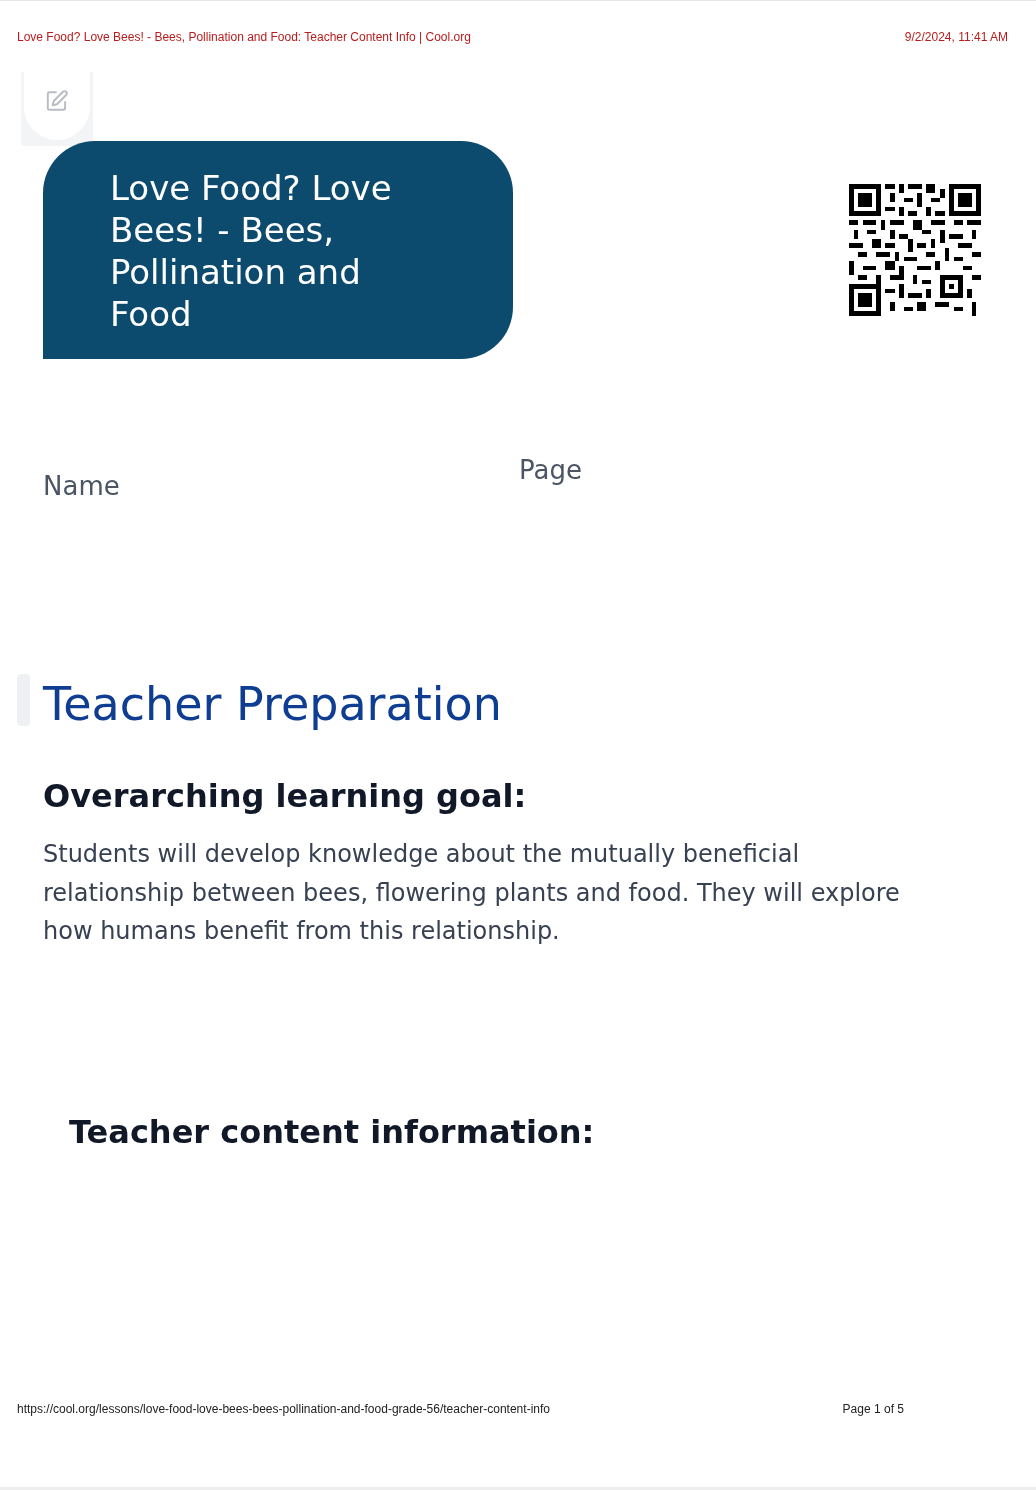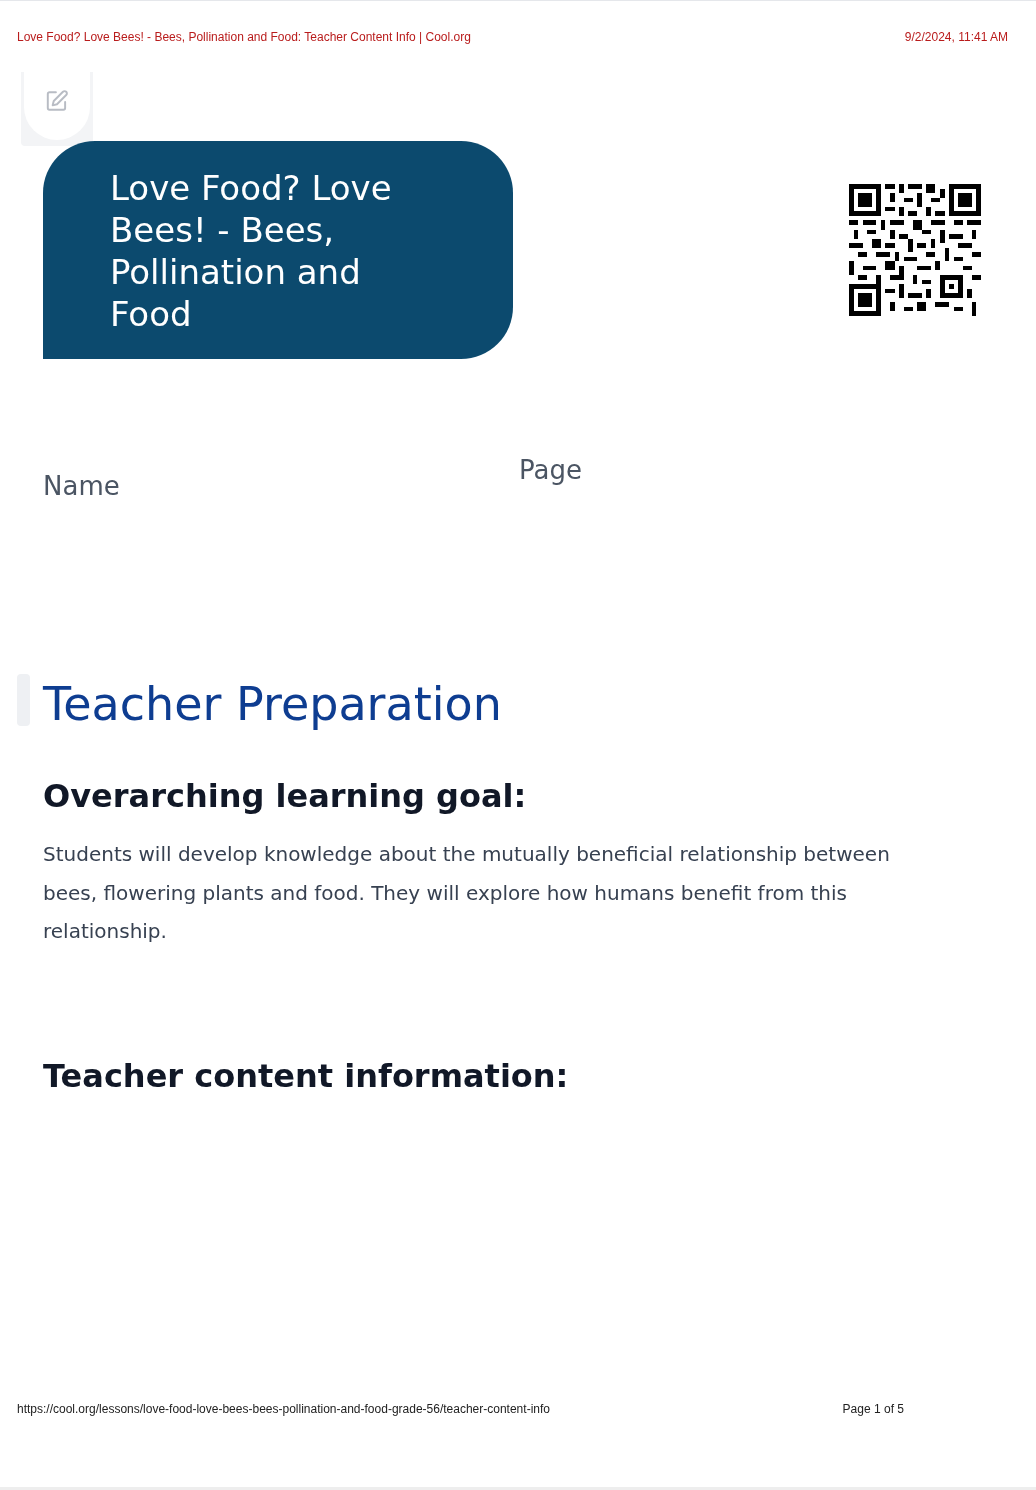--- a/index.html
+++ b/index.html
@@ -76,25 +76,25 @@
       position: absolute; left: 43px; top: 676px;
       font-size: 46px; font-weight: normal; color: #0e3d91;
       line-height: 56px;
     }
     .subheading {
       position: absolute; left: 43px;
       font-size: 32px; font-weight: bold; color: #111827;
       line-height: 40px;
     }
     .subheading.goal { top: 776px; }
-    .subheading.content { top: 1056px; }
+    .subheading.content { top: 1112px; margin-left: 26px; }
 
     .body-text {
       position: absolute; left: 43px; top: 835px; width: 880px;
-      font-size: 20px; line-height: 38.5px; color: #374151;
+      font-size: 24px; line-height: 38.5px; color: #374151;
     }
 
     .print-footer {
       position: absolute; left: 0; top: 1402px; width: 932px; height: 16px;
       font-family: "Liberation Sans", sans-serif;
       font-size: 12px; color: #222222;
     }
     .print-footer .url { position: absolute; left: 17px; top: 0; }
     .print-footer .page-num { position: absolute; right: 28px; top: 0; }
 

